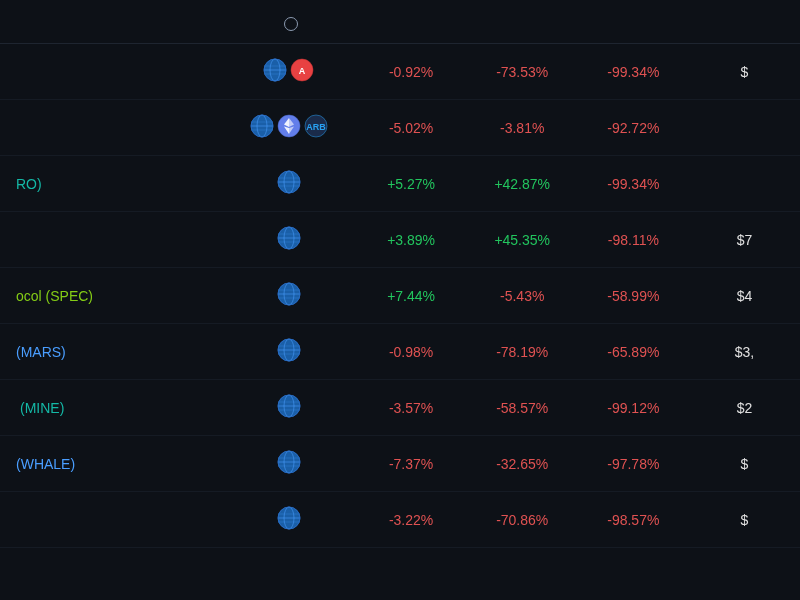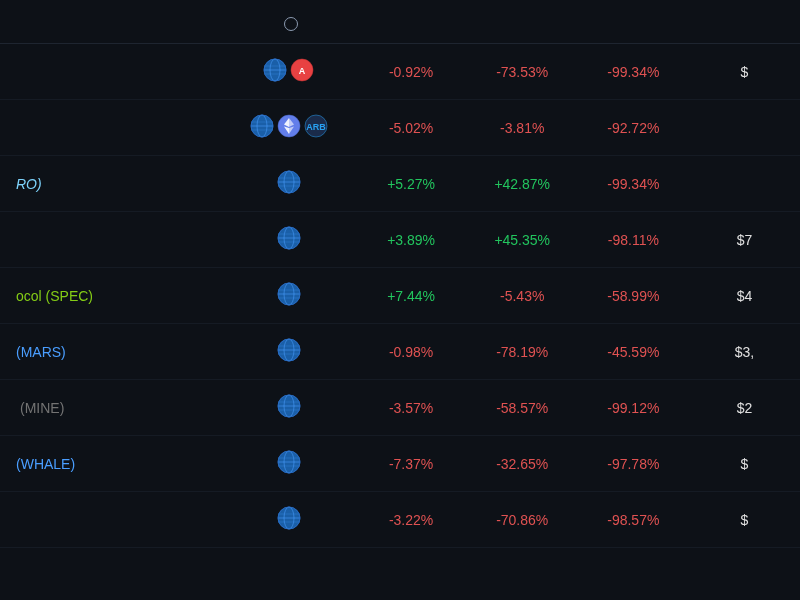--- a/index.html
+++ b/index.html
@@ -149,21 +149,21 @@
     <text x="12" y="16" text-anchor="middle" fill="#28a0f0" font-size="9" font-weight="bold" font-family="sans-serif">ARB</text>
   </svg></span>
             </div>
           </td>
           <td class="negative">-5.02%</td>
           <td class="negative">-3.81%</td>
           <td class="negative">-92.72%</td>
           <td style="color: rgb(224, 224, 224);"></td>
         </tr>
         <tr>
-          <td class="name-col" style="color: #7dd3fc; font-style: italic;">RO)</td>
+          <td class="name-col" style="color: #14b8a6;">RO)</td>
           <td>
             <div class="chains-col">
               <span><svg class="globe-svg" viewBox="0 0 24 24" xmlns="http://www.w3.org/2000/svg">
     <circle cx="12" cy="12" r="11" fill="#1a5fa8" stroke="#2a6fc8" stroke-width="0.5"></circle>
     <ellipse cx="12" cy="12" rx="5" ry="11" fill="none" stroke="#4a9eff" stroke-width="0.8" opacity="0.7"></ellipse>
     <line x1="1" y1="12" x2="23" y2="12" stroke="#4a9eff" stroke-width="0.8" opacity="0.7"></line>
     <line x1="1" y1="8" x2="23" y2="8" stroke="#4a9eff" stroke-width="0.5" opacity="0.5"></line>
     <line x1="1" y1="16" x2="23" y2="16" stroke="#4a9eff" stroke-width="0.5" opacity="0.5"></line>
     <circle cx="12" cy="12" r="11" fill="none" stroke="#2a6fc8" stroke-width="0.8"></circle>
   </svg></span>
@@ -221,25 +221,25 @@
     <ellipse cx="12" cy="12" rx="5" ry="11" fill="none" stroke="#4a9eff" stroke-width="0.8" opacity="0.7"></ellipse>
     <line x1="1" y1="12" x2="23" y2="12" stroke="#4a9eff" stroke-width="0.8" opacity="0.7"></line>
     <line x1="1" y1="8" x2="23" y2="8" stroke="#4a9eff" stroke-width="0.5" opacity="0.5"></line>
     <line x1="1" y1="16" x2="23" y2="16" stroke="#4a9eff" stroke-width="0.5" opacity="0.5"></line>
     <circle cx="12" cy="12" r="11" fill="none" stroke="#2a6fc8" stroke-width="0.8"></circle>
   </svg></span>
             </div>
           </td>
           <td class="negative">-0.98%</td>
           <td class="negative">-78.19%</td>
-          <td class="negative">-45.59%</td>
+          <td class="negative">-65.89%</td>
           <td style="color: rgb(224, 224, 224);">$3,</td>
         </tr>
         <tr>
-          <td class="name-col" style="color: #737373; padding-left: 20px;">(MINE)</td>
+          <td class="name-col" style="color: #14b8a6; padding-left: 20px;">(MINE)</td>
           <td>
             <div class="chains-col">
               <span><svg class="globe-svg" viewBox="0 0 24 24" xmlns="http://www.w3.org/2000/svg">
     <circle cx="12" cy="12" r="11" fill="#1a5fa8" stroke="#2a6fc8" stroke-width="0.5"></circle>
     <ellipse cx="12" cy="12" rx="5" ry="11" fill="none" stroke="#4a9eff" stroke-width="0.8" opacity="0.7"></ellipse>
     <line x1="1" y1="12" x2="23" y2="12" stroke="#4a9eff" stroke-width="0.8" opacity="0.7"></line>
     <line x1="1" y1="8" x2="23" y2="8" stroke="#4a9eff" stroke-width="0.5" opacity="0.5"></line>
     <line x1="1" y1="16" x2="23" y2="16" stroke="#4a9eff" stroke-width="0.5" opacity="0.5"></line>
     <circle cx="12" cy="12" r="11" fill="none" stroke="#2a6fc8" stroke-width="0.8"></circle>
   </svg></span>

